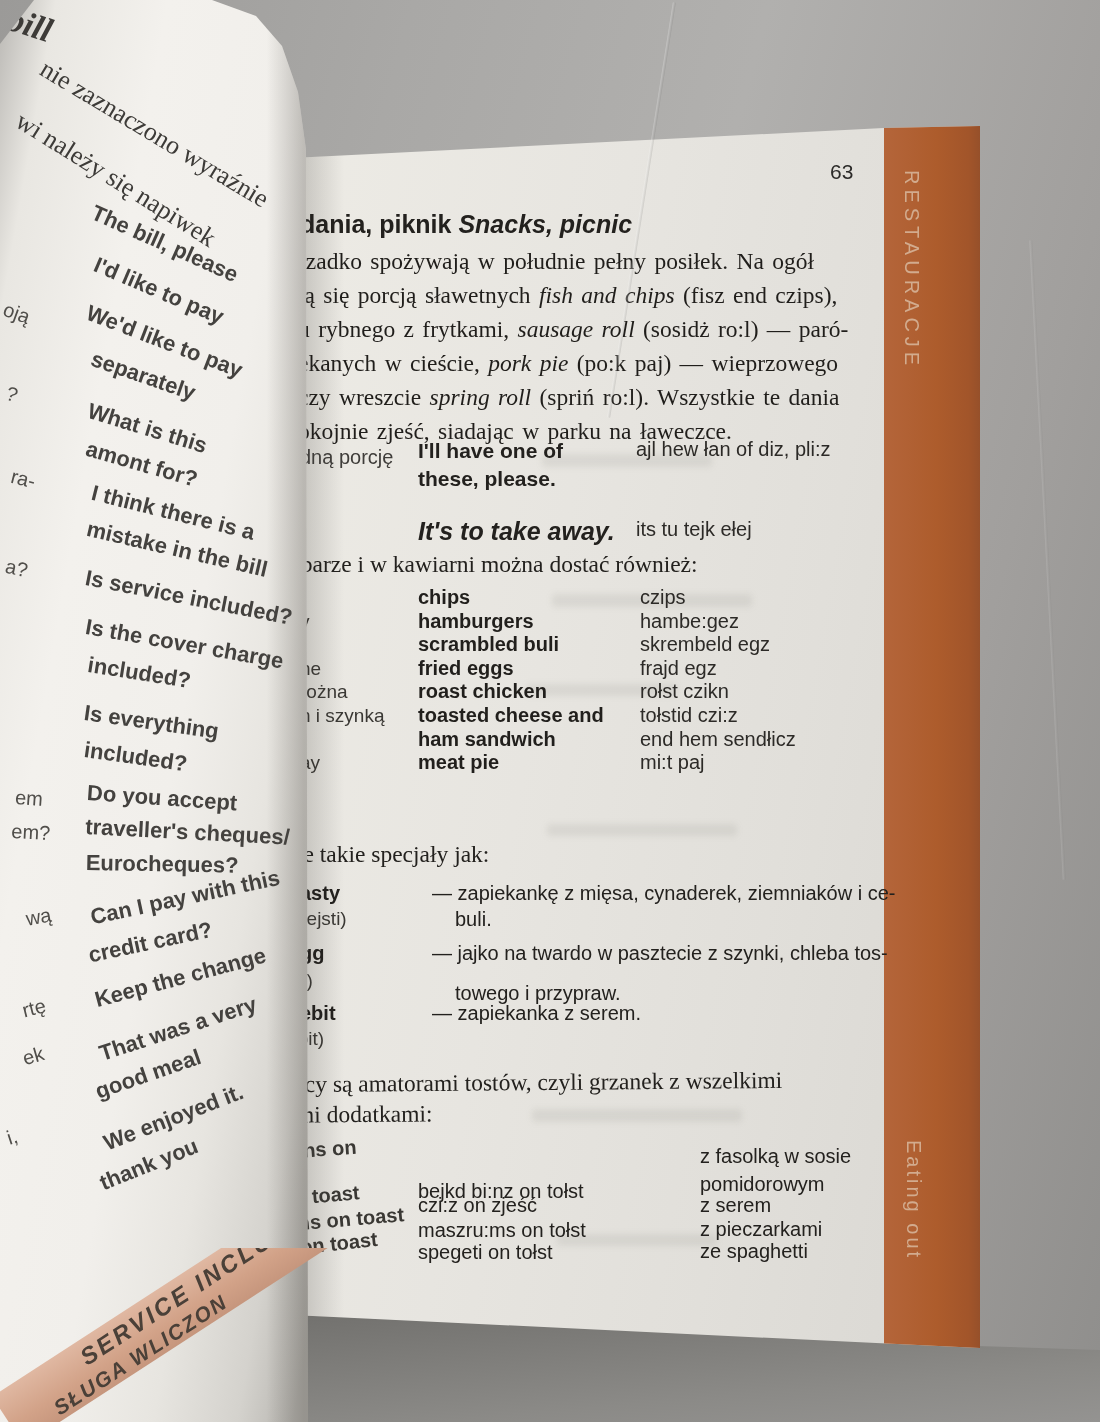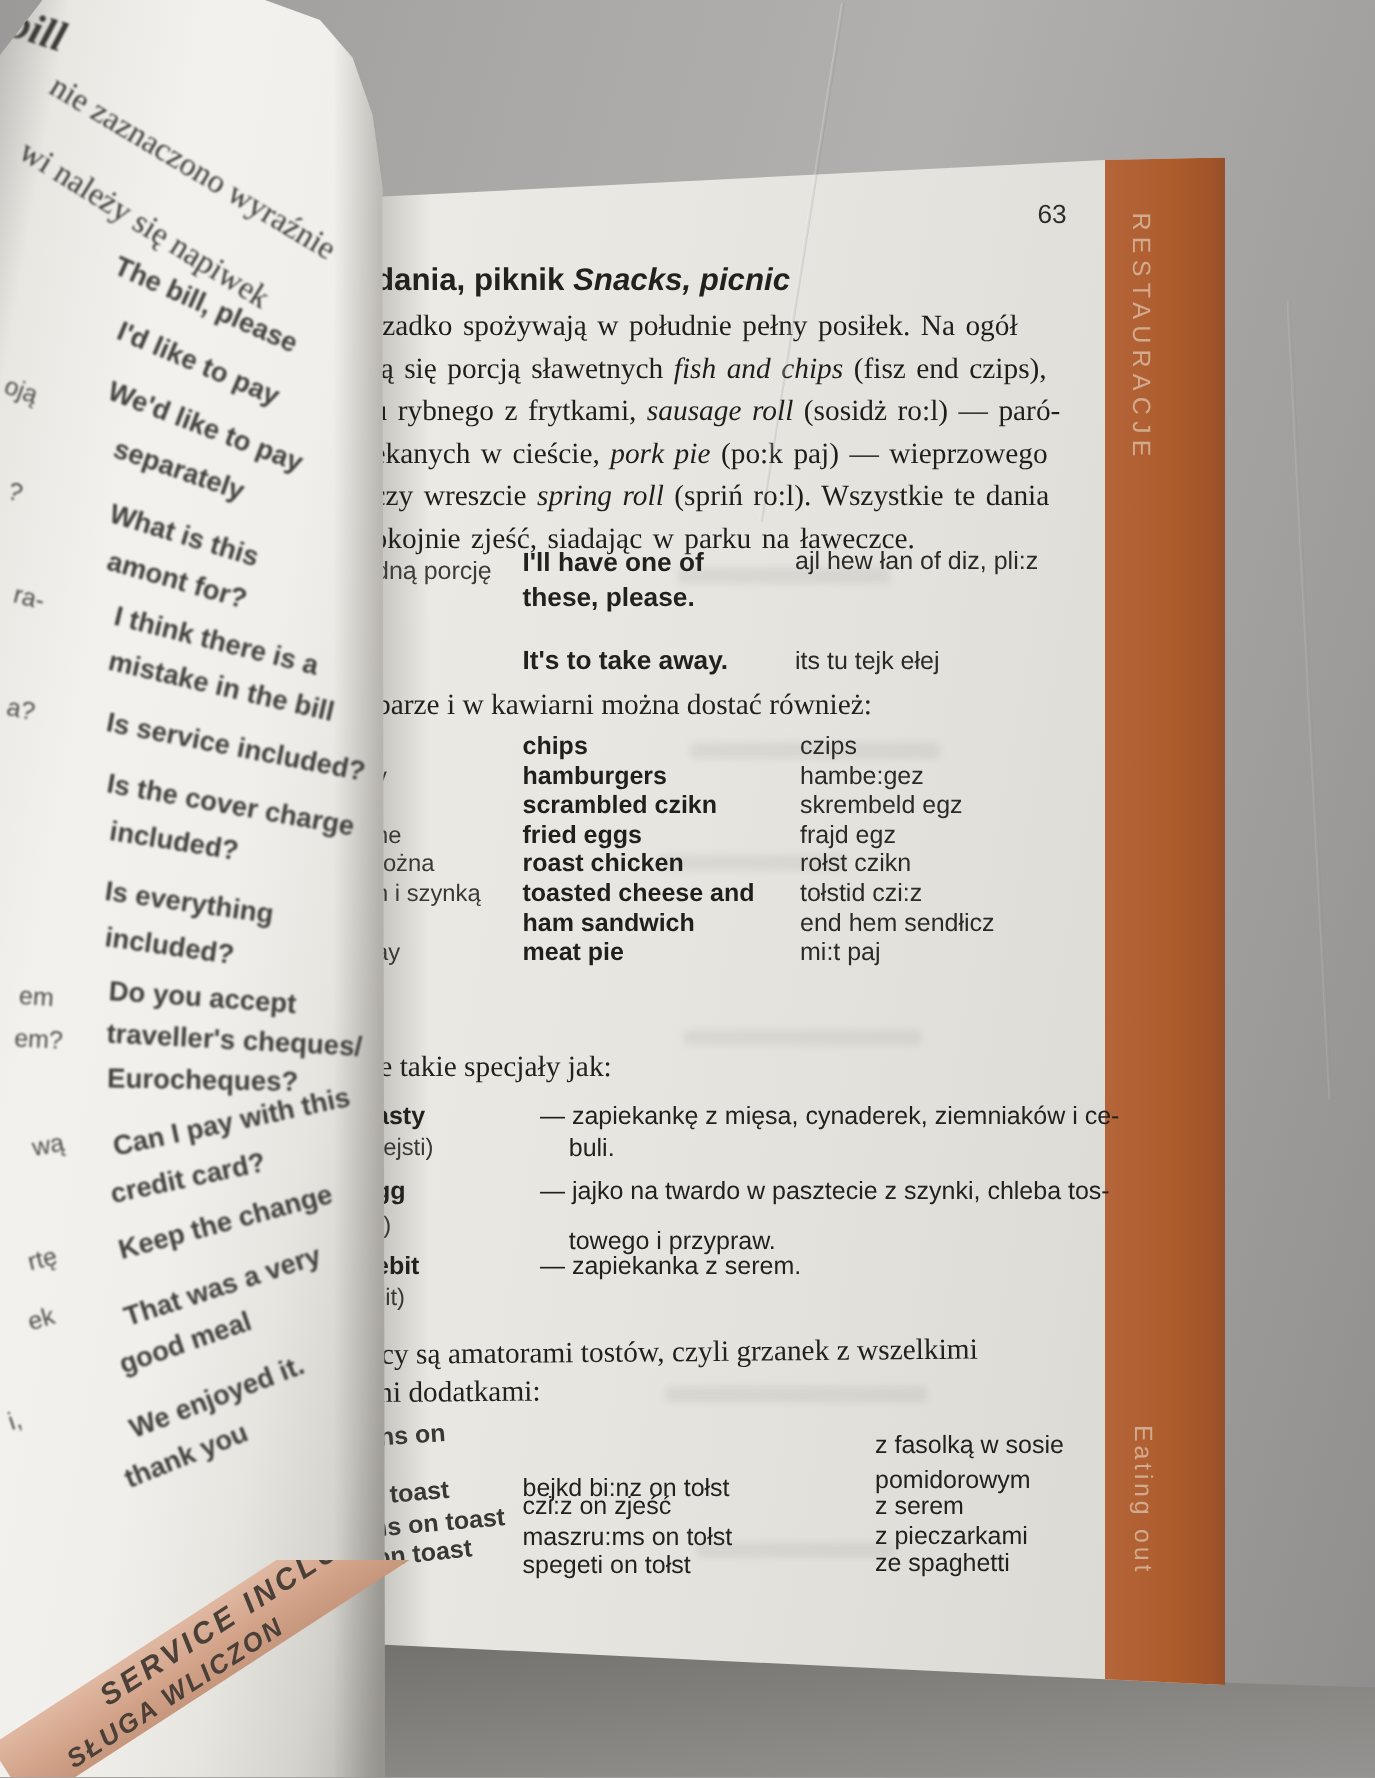--- a/index.html
+++ b/index.html
@@ -86,39 +86,39 @@
       <div class="iline"><span>u rybnego z frytkami, </span><span class="it">sausage roll</span><span> (sosidż ro:l) — paró-</span></div>
       <div class="iline"><span>ekanych w cieście, </span><span class="it">pork pie</span><span> (po:k paj) — wieprzowego</span></div>
       <div class="iline"><span>czy wreszcie </span><span class="it">spring roll</span><span> (spriń ro:l). Wszystkie te dania</span></div>
       <div class="iline"><span>okojnie zjeść, siadając w parku na ławeczce.</span></div>
     </div>
 
     <div class="abs rw" style="left:8px;top:322px;font-size:20px;color:#3f3d3a;">dną porcję</div>
     <div class="abs rw b" style="left:126px;top:315px;font-size:21px;">I'll have one of</div>
     <div class="abs rw b" style="left:126px;top:343px;font-size:21px;">these, please.</div>
     <div class="abs rw" style="left:344px;top:314px;font-size:20px;color:#2c2a27;">ajl hew łan of diz, pli:z</div>
-    <div class="abs rw b" style="left:126px;top:393px;font-size:21px;">It's to take away.</div>
+    <div class="abs rw b" style="left:126px;top:393px;font-size:25px;font-style:italic;">It's to take away.</div>
     <div class="abs rw" style="left:344px;top:394px;font-size:20px;color:#2c2a27;">its tu tejk ełej</div>
 
     <div class="abs serif rw" style="left:1px;top:427px;font-size:23.5px;">-barze i w kawiarni można dostać również:</div>
 
     <div id="food-list" class="abs" style="left:8px;top:462px;">
       <div class="frow">
           <span class="c1"></span>
           <span class="c2">chips</span>
           <span class="c3">czips</span>
         </div>
       <div class="frow">
           <span class="c1">y</span>
           <span class="c2">hamburgers</span>
           <span class="c3">hambe:gez</span>
         </div>
       <div class="frow">
           <span class="c1"></span>
-          <span class="c2">scrambled czikn</span>
+          <span class="c2">scrambled buli</span>
           <span class="c3">skrembeld egz</span>
         </div>
       <div class="frow">
           <span class="c1">ne</span>
           <span class="c2">fried eggs</span>
           <span class="c3">frajd egz</span>
         </div>
       <div class="frow">
           <span class="c1">rożna</span>
           <span class="c2">roast chicken</span>

